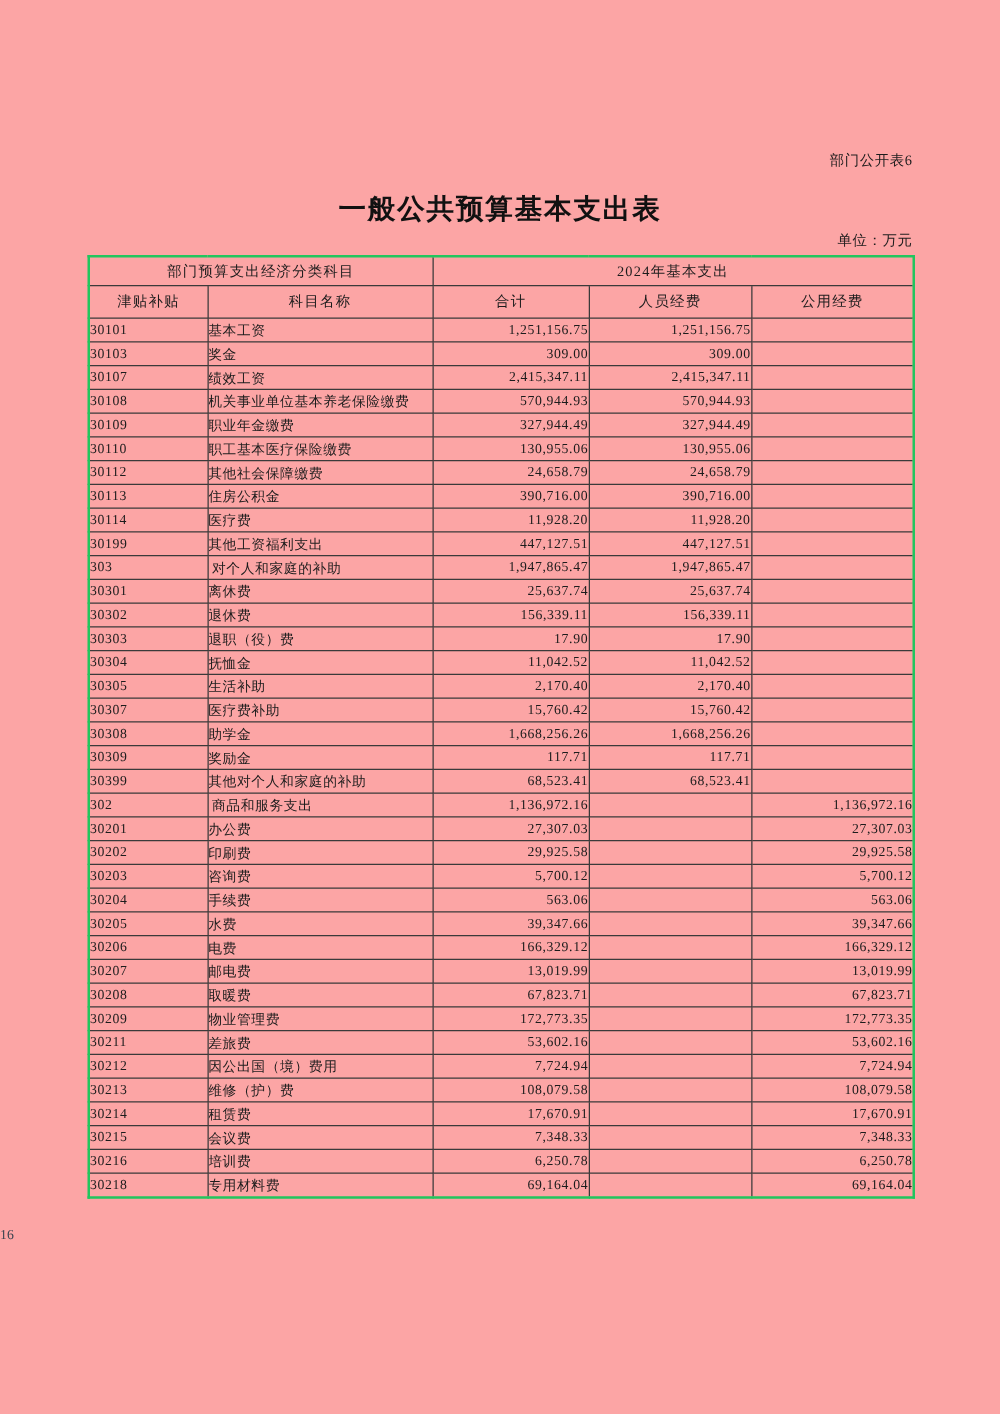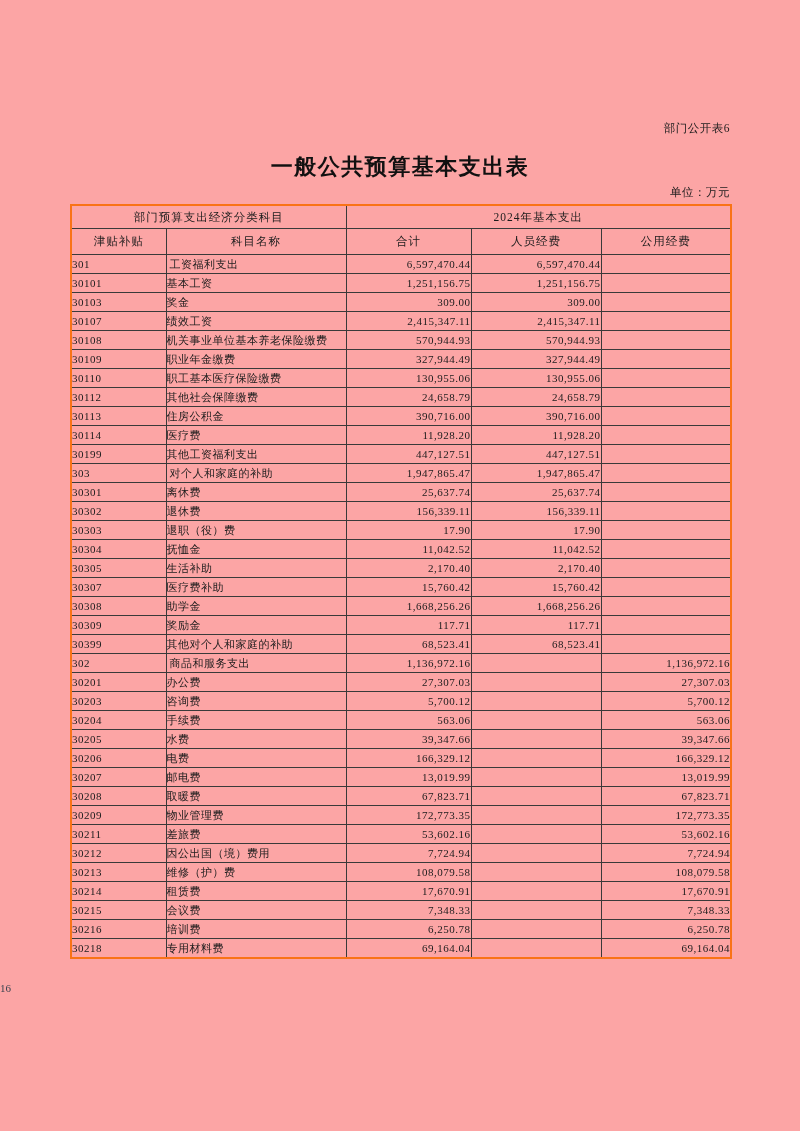--- a/index.html
+++ b/index.html
@@ -24,21 +24,21 @@
   }
   .unit-label {
     position: absolute; top: 185px; right: 70px;
     font-size: 11.5px; letter-spacing: 0.5px;
   }
 
   table.budget {
     position: absolute; top: 204px; left: 70px;
     width: 660px;
     border-collapse: collapse; table-layout: fixed;
-    border: 2px solid #f97316;
+    border: 2px solid #22c55e;
   }
   .budget th, .budget td {
     border: 1px solid #3a3a3a;
     font-weight: normal;
     padding: 0;
     overflow: hidden; white-space: nowrap;
     color: #1c1c1c;
   }
   .budget thead th {
     text-align: center;
@@ -82,27 +82,20 @@
       </tr>
       <tr class="h2">
         <th>津贴补贴</th>
         <th>科目名称</th>
         <th>合计</th>
         <th>人员经费</th>
         <th>公用经费</th>
       </tr>
     </thead>
     <tbody>
-        <tr class="data-row parent-row">
-    <td class="c-code">301</td>
-    <td class="c-name">工资福利支出</td>
-    <td class="c-num">6,597,470.44</td>
-    <td class="c-num">6,597,470.44</td>
-    <td class="c-num"></td>
-  </tr>
         <tr class="data-row">
     <td class="c-code">30101</td>
     <td class="c-name">基本工资</td>
     <td class="c-num">1,251,156.75</td>
     <td class="c-num">1,251,156.75</td>
     <td class="c-num"></td>
   </tr>
         <tr class="data-row">
     <td class="c-code">30103</td>
     <td class="c-name">奖金</td>
@@ -244,20 +237,27 @@
     <td class="c-num">1,136,972.16</td>
   </tr>
         <tr class="data-row">
     <td class="c-code">30201</td>
     <td class="c-name">办公费</td>
     <td class="c-num">27,307.03</td>
     <td class="c-num"></td>
     <td class="c-num">27,307.03</td>
   </tr>
         <tr class="data-row">
+    <td class="c-code">30202</td>
+    <td class="c-name">印刷费</td>
+    <td class="c-num">29,925.58</td>
+    <td class="c-num"></td>
+    <td class="c-num">29,925.58</td>
+  </tr>
+        <tr class="data-row">
     <td class="c-code">30203</td>
     <td class="c-name">咨询费</td>
     <td class="c-num">5,700.12</td>
     <td class="c-num"></td>
     <td class="c-num">5,700.12</td>
   </tr>
         <tr class="data-row">
     <td class="c-code">30204</td>
     <td class="c-name">手续费</td>
     <td class="c-num">563.06</td>

